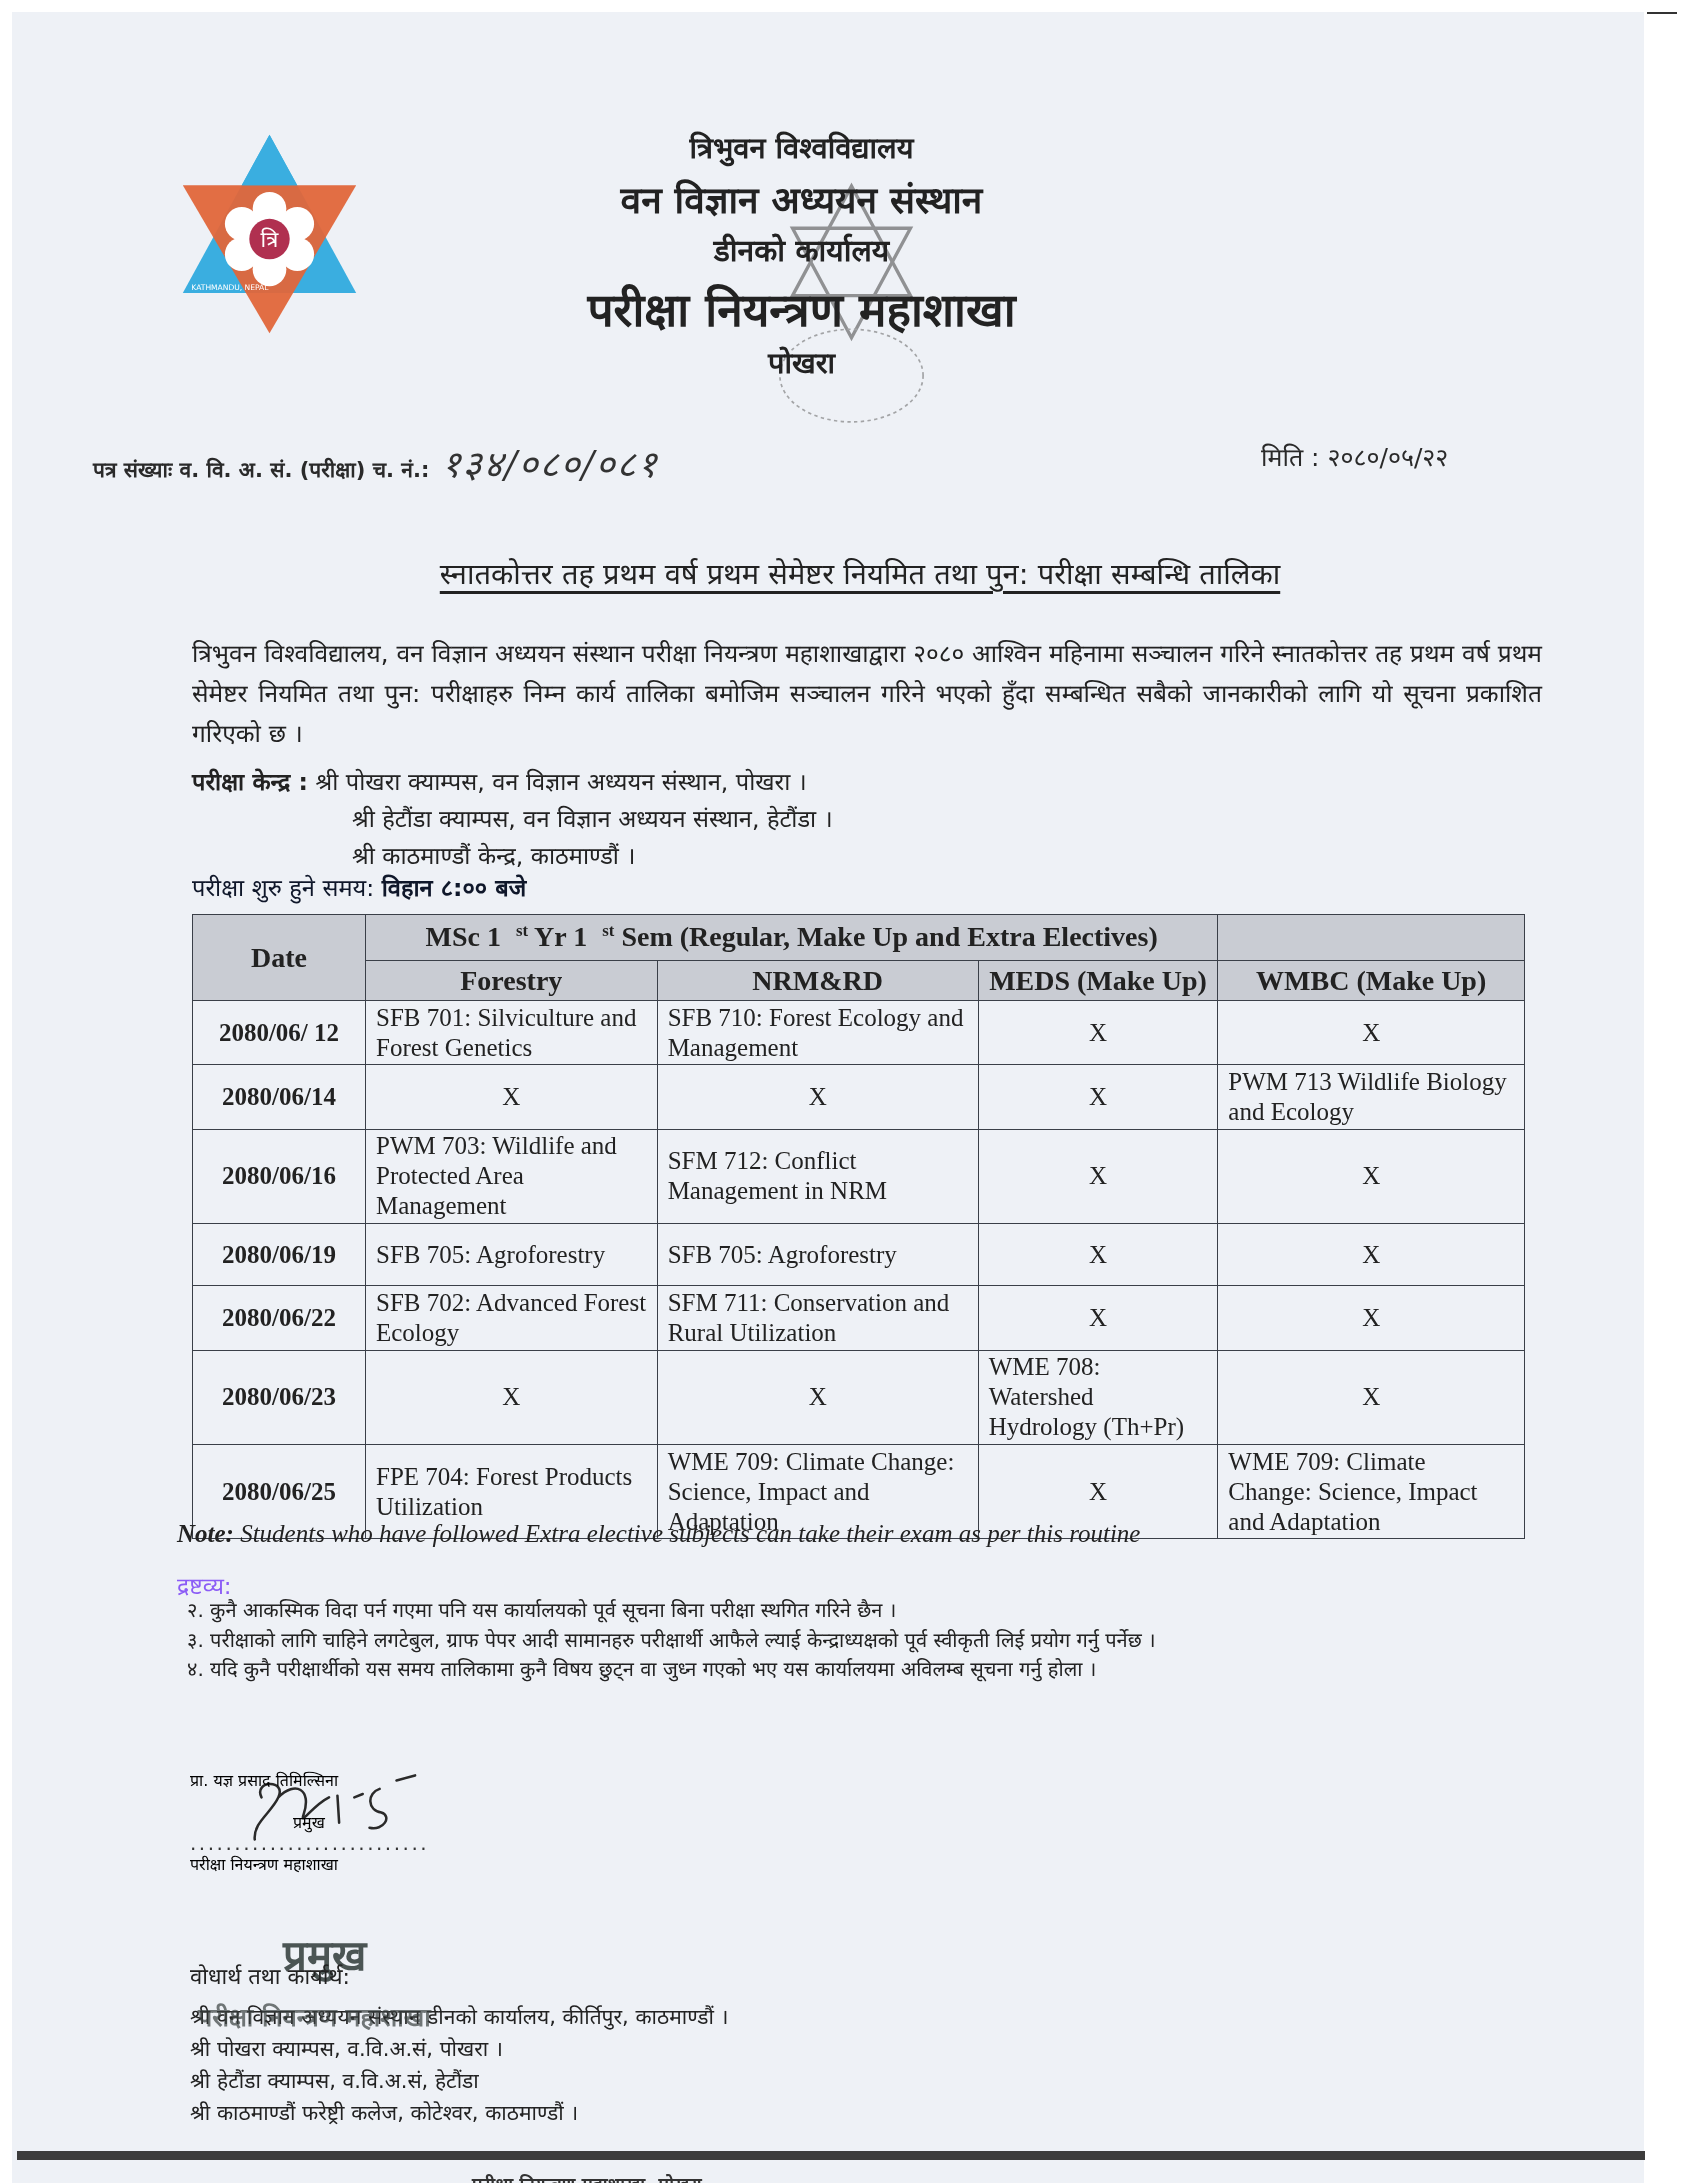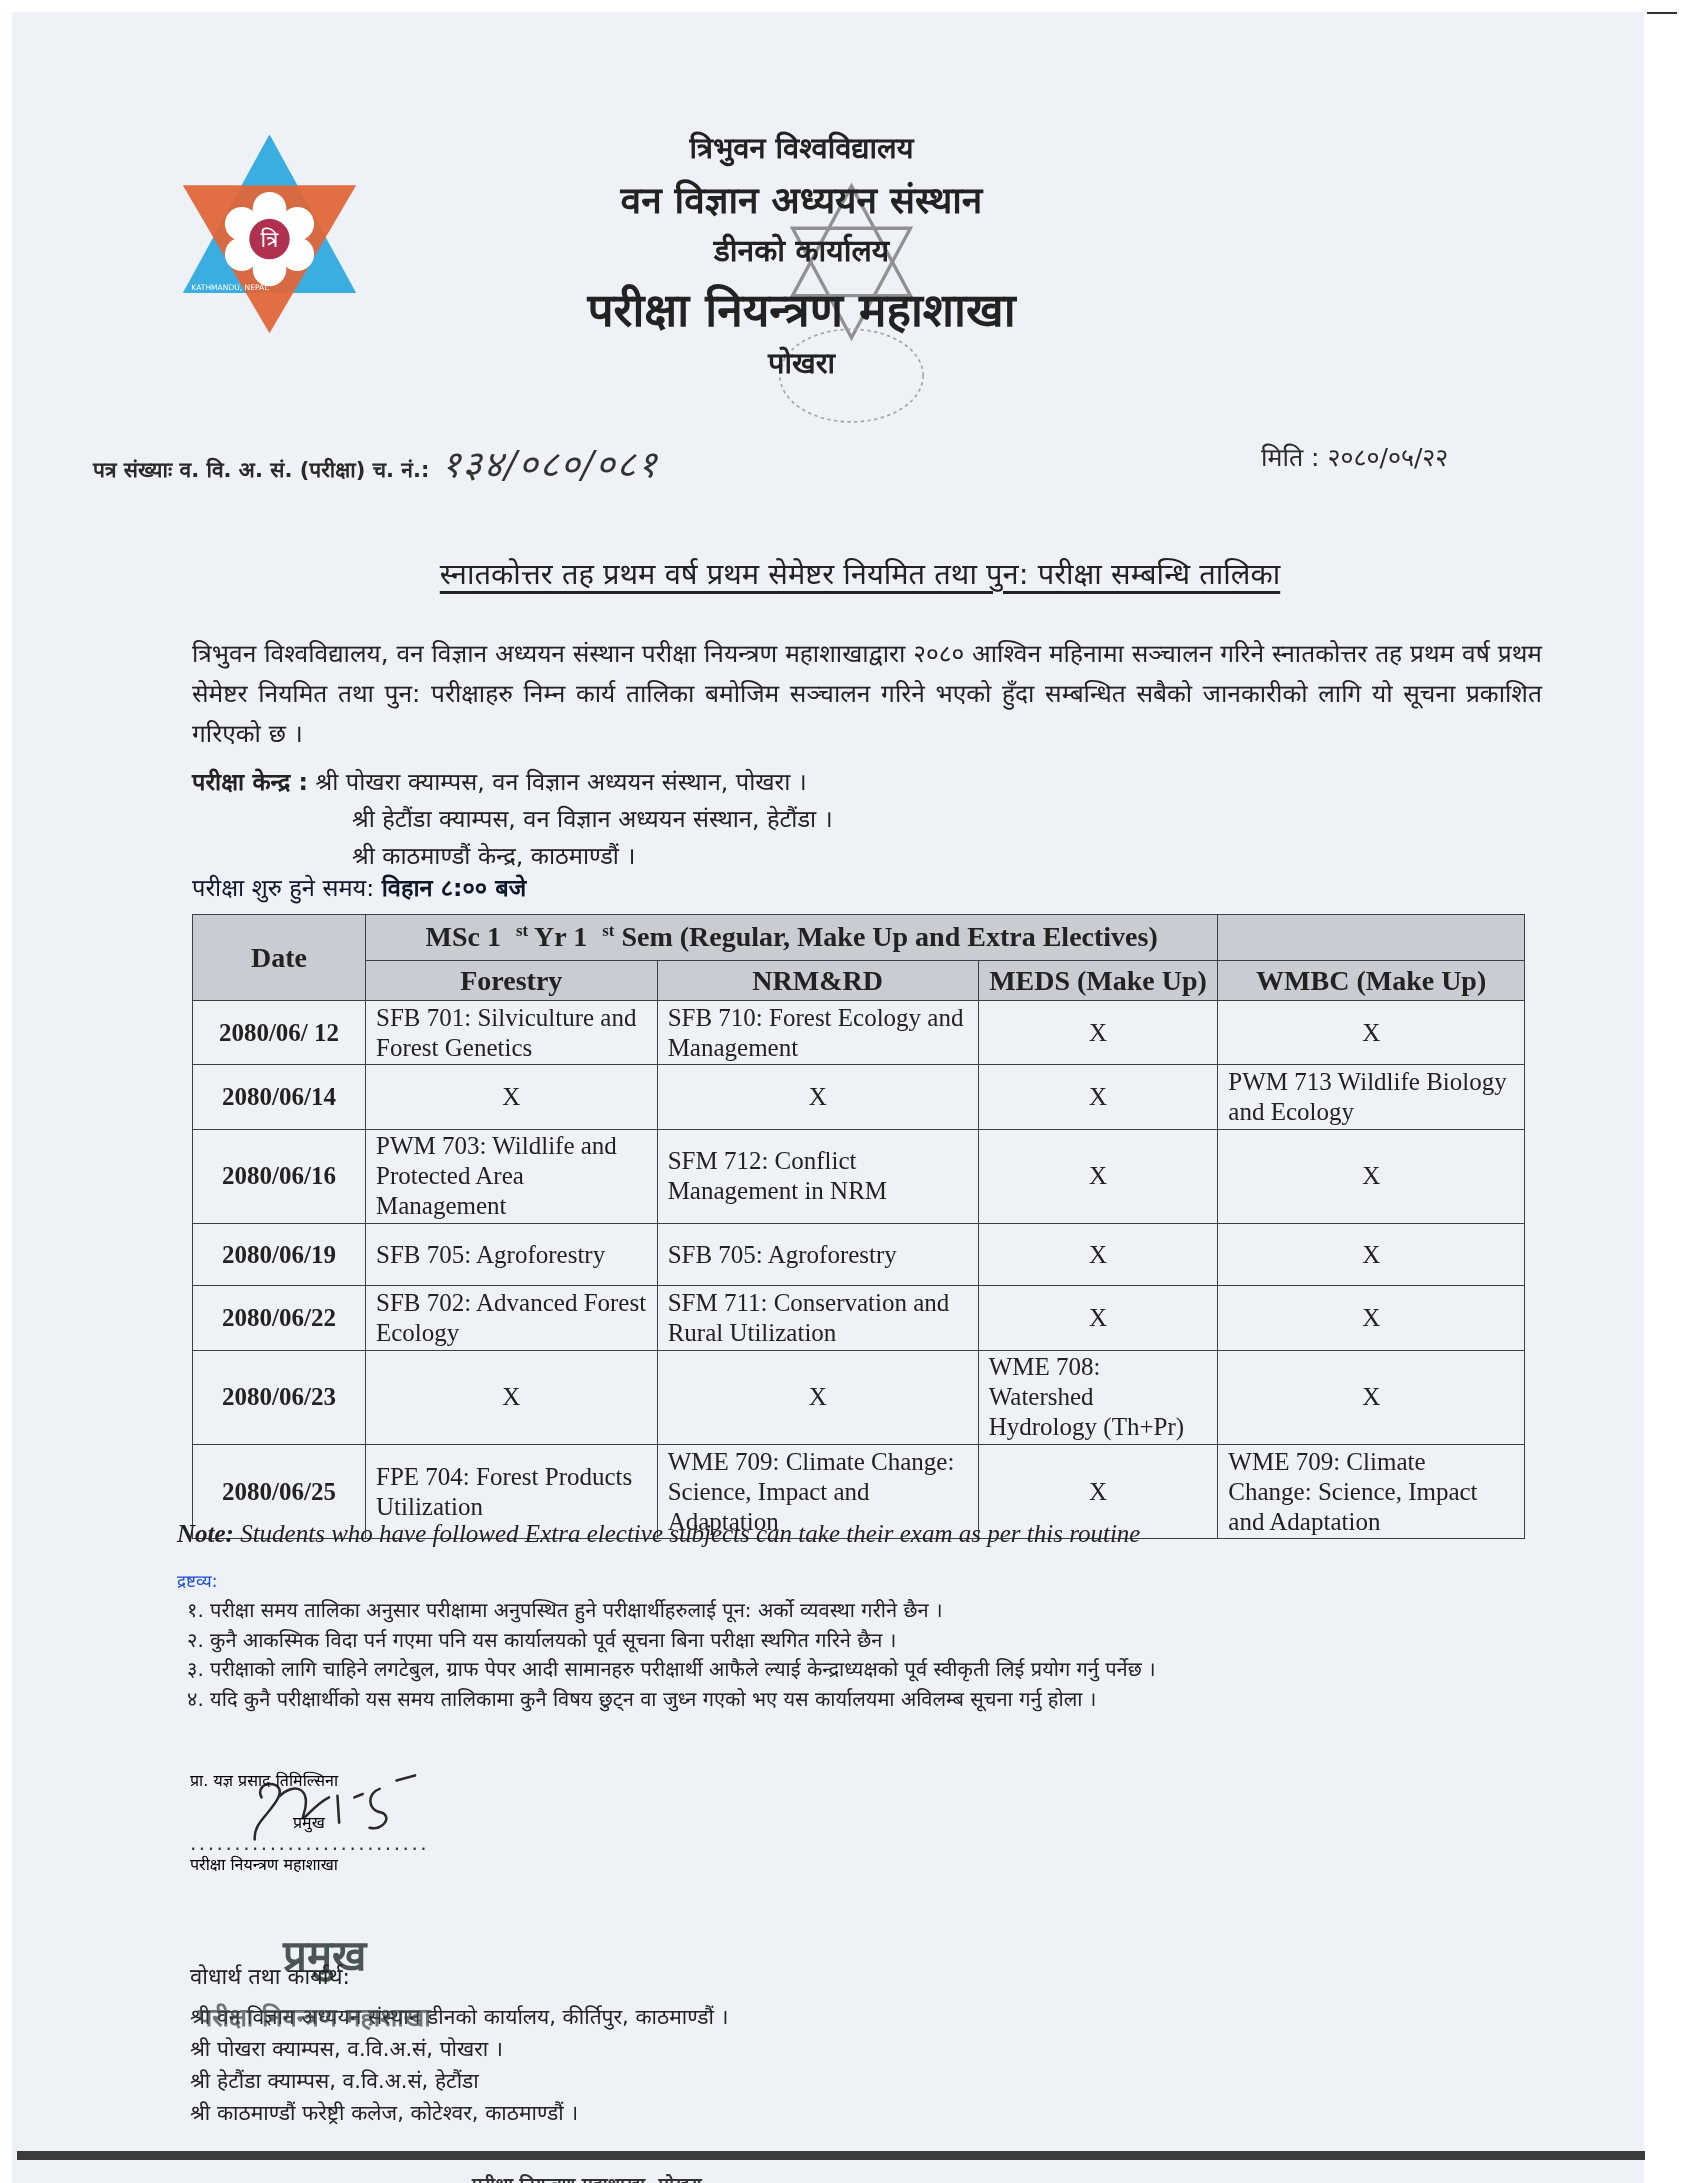--- a/index.html
+++ b/index.html
@@ -52,21 +52,21 @@
   table.sched td.date-cell { font-weight:bold; text-align:center; width:152px; }
   table.sched td.x { text-align:center; }
   table.sched td.subj { line-height:30px; text-align:left; }
   sup { font-size:60%;margin-left:15px; }
   tr.r { height:62px; }
   tr.r3 { height:91px; }
 
   .note { position:absolute; left:177px; top:1520px; font-family:"Liberation Serif", serif; font-style:italic; font-size:25px; color:#222; }
   .note b { font-weight:bold;text-align:right; }
 
-  .remarks-h { position:absolute; left:177px; top:1569px; font-size:17px; color:#1d4ed8; }
+  .remarks-h { position:absolute; left:177px; top:1569px; font-size:23px; color:#8b5cf6; }
   .remarks { position:absolute; left:187px; top:1596px; font-size:20px; line-height:29.5px; color:#222; }
 
   .sig { position:absolute; left:194px; top:1772px; width:270px; height:76px; }
   .dots { position:absolute; left:190px; top:1831px; font-size:20px; letter-spacing:2.5px; color:#333; }
   .signer { position:absolute; left:190px; top:1760px; font-size:16px; line-height:42px; color:#000000; }
   .signer .c { padding-left:103px; }
   .stamp { position:absolute; left:283px; top:1925px; font-size:42px; font-weight:bold; color:#2f3a38; opacity:.85; }
   .stamp2 { position:absolute; left:198px; top:1999px; font-size:25px; font-weight:bold; color:#3a4140; opacity:.7; }
 
   .cc-h { position:absolute; left:190px; top:1960px; font-size:22px; color:#222; }
@@ -202,21 +202,20 @@
       </tr>
     </tbody>
 </table>
 
 <div class="note">
   <b>Note:</b><span> Students who have followed Extra elective subjects can take their exam as per this routine</span>
 </div>
 
 <div class="remarks-h">द्रष्टव्य:</div>
 <div class="remarks">
-  <div>१. परीक्षा समय तालिका अनुसार परीक्षामा अनुपस्थित हुने परीक्षार्थीहरुलाई पून: अर्को व्यवस्था गरीने छैन ।</div>
   <div>२. कुनै आकस्मिक विदा पर्न गएमा पनि यस कार्यालयको पूर्व सूचना बिना परीक्षा स्थगित गरिने छैन ।</div>
   <div>३. परीक्षाको लागि चाहिने लगटेबुल, ग्राफ पेपर आदी सामानहरु परीक्षार्थी आफैले ल्याई केन्द्राध्यक्षको पूर्व स्वीकृती लिई प्रयोग गर्नु पर्नेछ ।</div>
   <div>४. यदि कुनै परीक्षार्थीको यस समय तालिकामा कुनै विषय छुट्न वा जुध्न गएको भए यस कार्यालयमा अविलम्ब सूचना गर्नु होला ।</div>
 </div>
 
 <svg class="sig" viewBox="0 0 320 90">
   <path d="M80,30 C70,10 110,8 100,30 C92,48 70,60 72,80 M100,30 C120,10 140,20 130,50 C125,65 140,40 160,30 M170,28 L172,60 M190,30 L200,26 M220,20 C205,25 205,45 222,48 C235,52 225,70 208,66 M240,10 L262,4" fill="none" stroke="#2a2a2a" stroke-width="3" stroke-linecap="round"></path>
 </svg>
 <div class="dots">...........................</div>
 <div class="signer">

